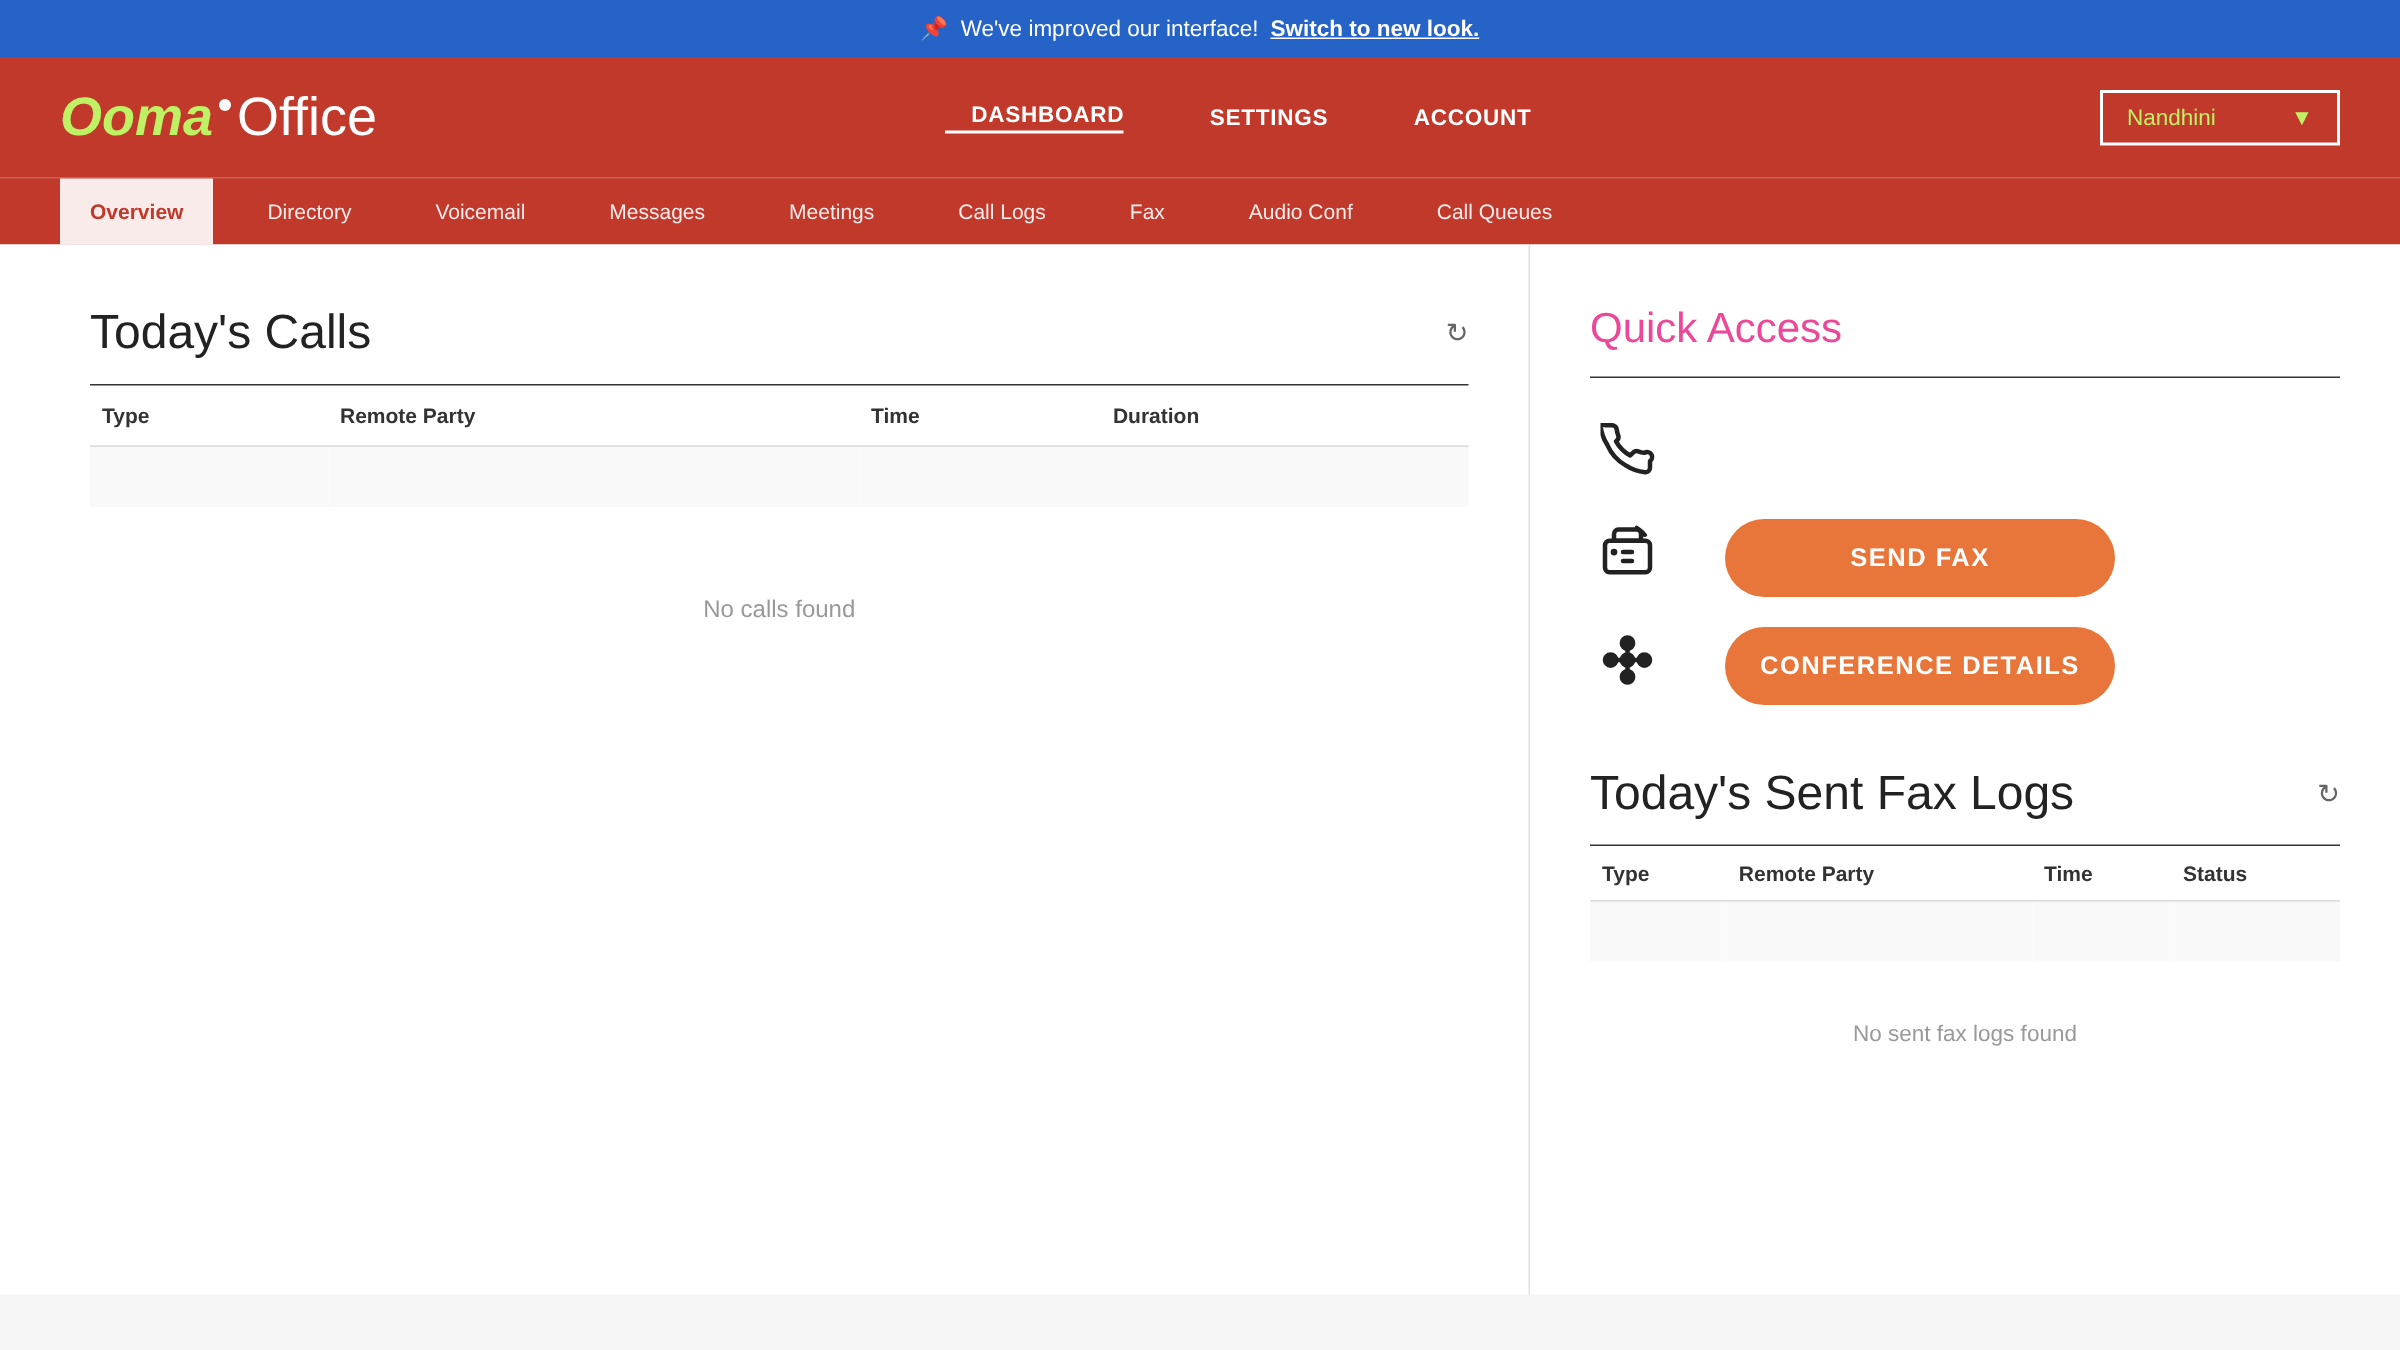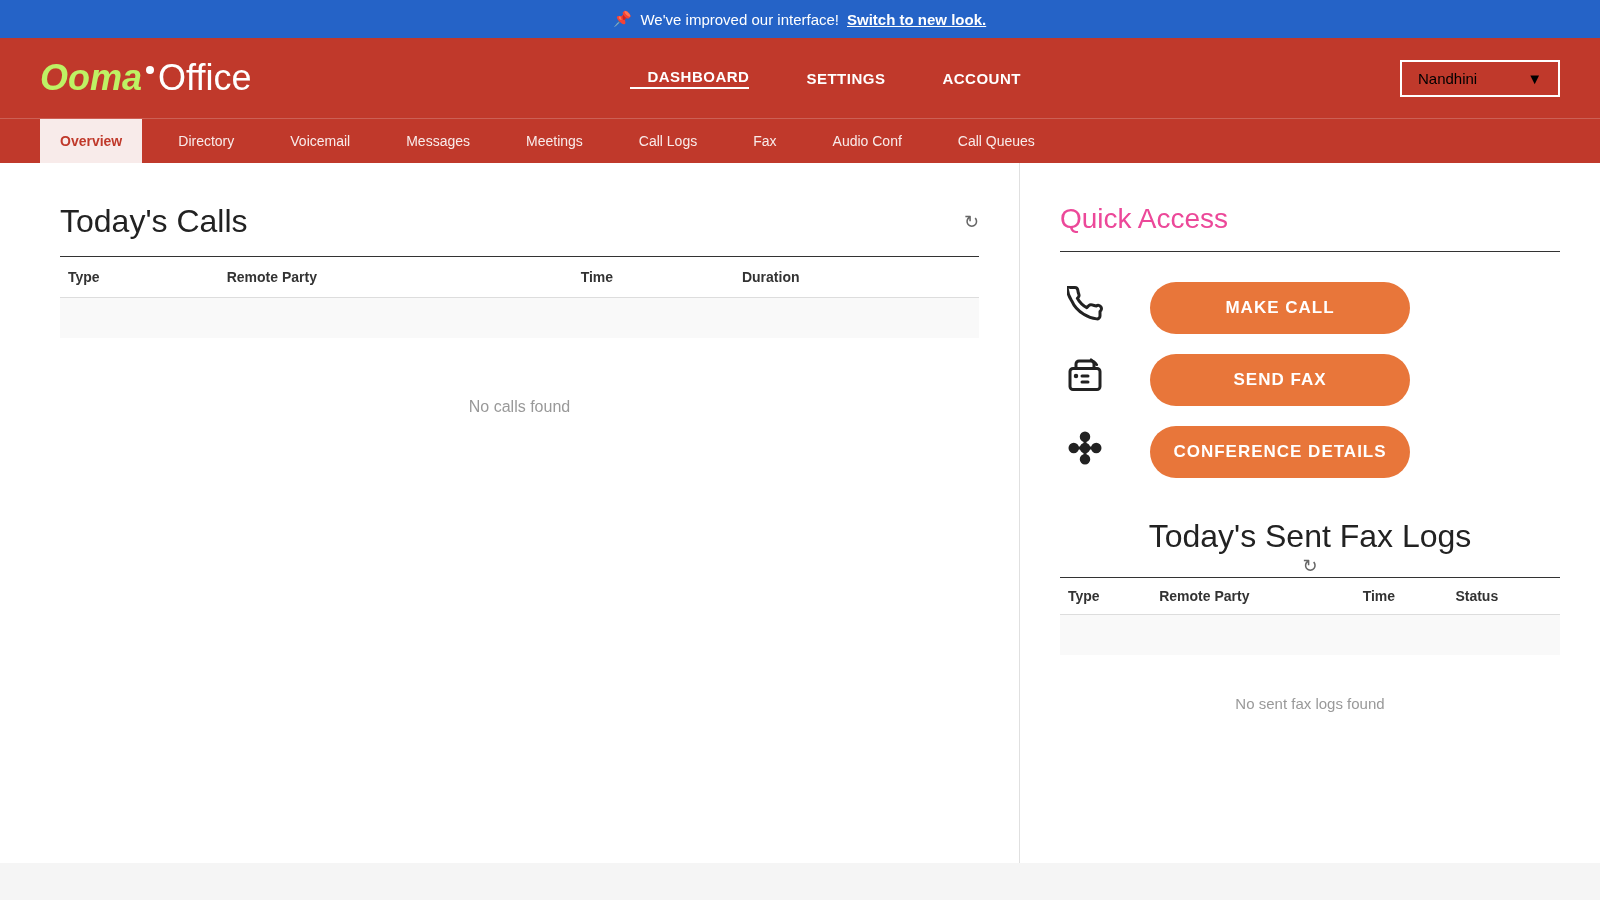--- a/index.html
+++ b/index.html
@@ -70,21 +70,21 @@
       letter-spacing: 0.5px;
       padding-left: 17px;
     }
     .nav-links a.active {
       border-bottom: 2px solid white;
       padding-bottom: 2px;
     }
     .user-dropdown {
       background: transparent;
       border: 2px solid white;
-      color: #000000;
+      color: #bef264;
       padding: 8px 16px;
       font-size: 15px;
       cursor: pointer;
       display: flex;
       align-items: center;
       gap: 8px;
       min-width: 160px;
       justify-content: space-between;
     }
 
@@ -225,21 +225,21 @@
     }
 
     
     .fax-logs-section {
       margin-top: 40px;
     }
     .fax-logs-header {
       display: flex;
       align-items: center;
       justify-content: space-between;
-      flex-direction: column;
+      margin-bottom: 16px;
     }
     .fax-logs-title {
       font-size: 32px;
       font-weight: 300;
       color: #222;
     }
     .fax-table {
       width: 100%;
       border-collapse: collapse;
     }
@@ -342,21 +342,20 @@
     <hr class="quick-access-divider">
 
     <div class="quick-access-items">
 
       <div class="quick-access-row">
         <div class="qa-icon">
           <svg width="36" height="36" viewBox="0 0 24 24" fill="none" stroke="#222" stroke-width="2" stroke-linecap="round" stroke-linejoin="round">
             <path d="M22 16.92v3a2 2 0 01-2.18 2 19.79 19.79 0 01-8.63-3.07A19.5 19.5 0 013.07 9.81a19.79 19.79 0 01-3.07-8.67A2 2 0 012.18 1h3a2 2 0 012 1.72c.127.96.361 1.903.7 2.81a2 2 0 01-.45 2.11L6.91 8.15a16 16 0 006.29 6.29l1.41-1.41a2 2 0 012.11-.45c.907.339 1.85.573 2.81.7A2 2 0 0122 16.92z"></path>
           </svg>
         </div>
-        <button class="qa-btn">MAKE CALL</button>
       </div>
 
       <div class="quick-access-row">
         <div class="qa-icon">
           <svg width="36" height="36" viewBox="0 0 24 24" fill="none" stroke="#222" stroke-width="2" stroke-linecap="round" stroke-linejoin="round">
             <rect x="2" y="7" width="20" height="14" rx="2" ry="2"></rect>
             <path d="M16 2H8a2 2 0 00-2 2v3h12V4a2 2 0 00-2-2z"></path>
             <line x1="6" y1="12" x2="6.01" y2="12" stroke-width="3"></line>
             <line x1="10" y1="12" x2="14" y2="12"></line>
             <line x1="10" y1="16" x2="14" y2="16"></line>

